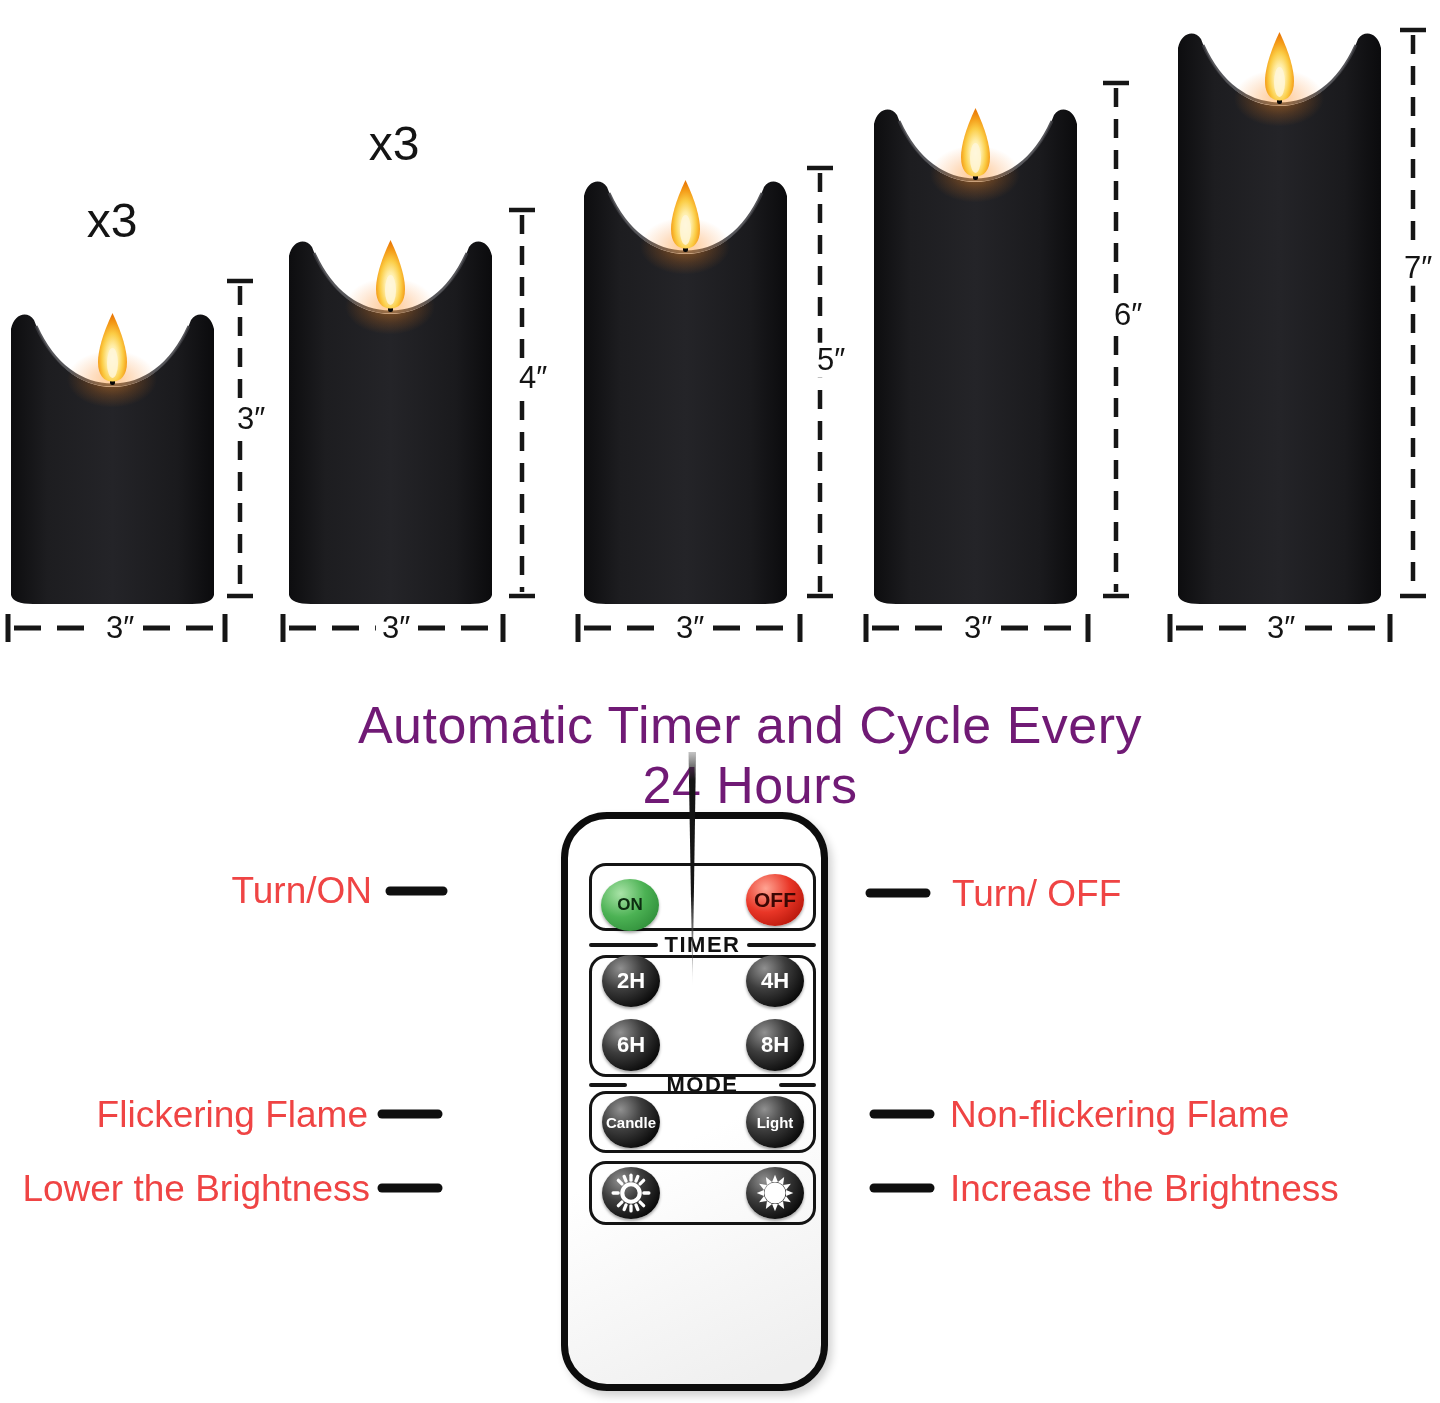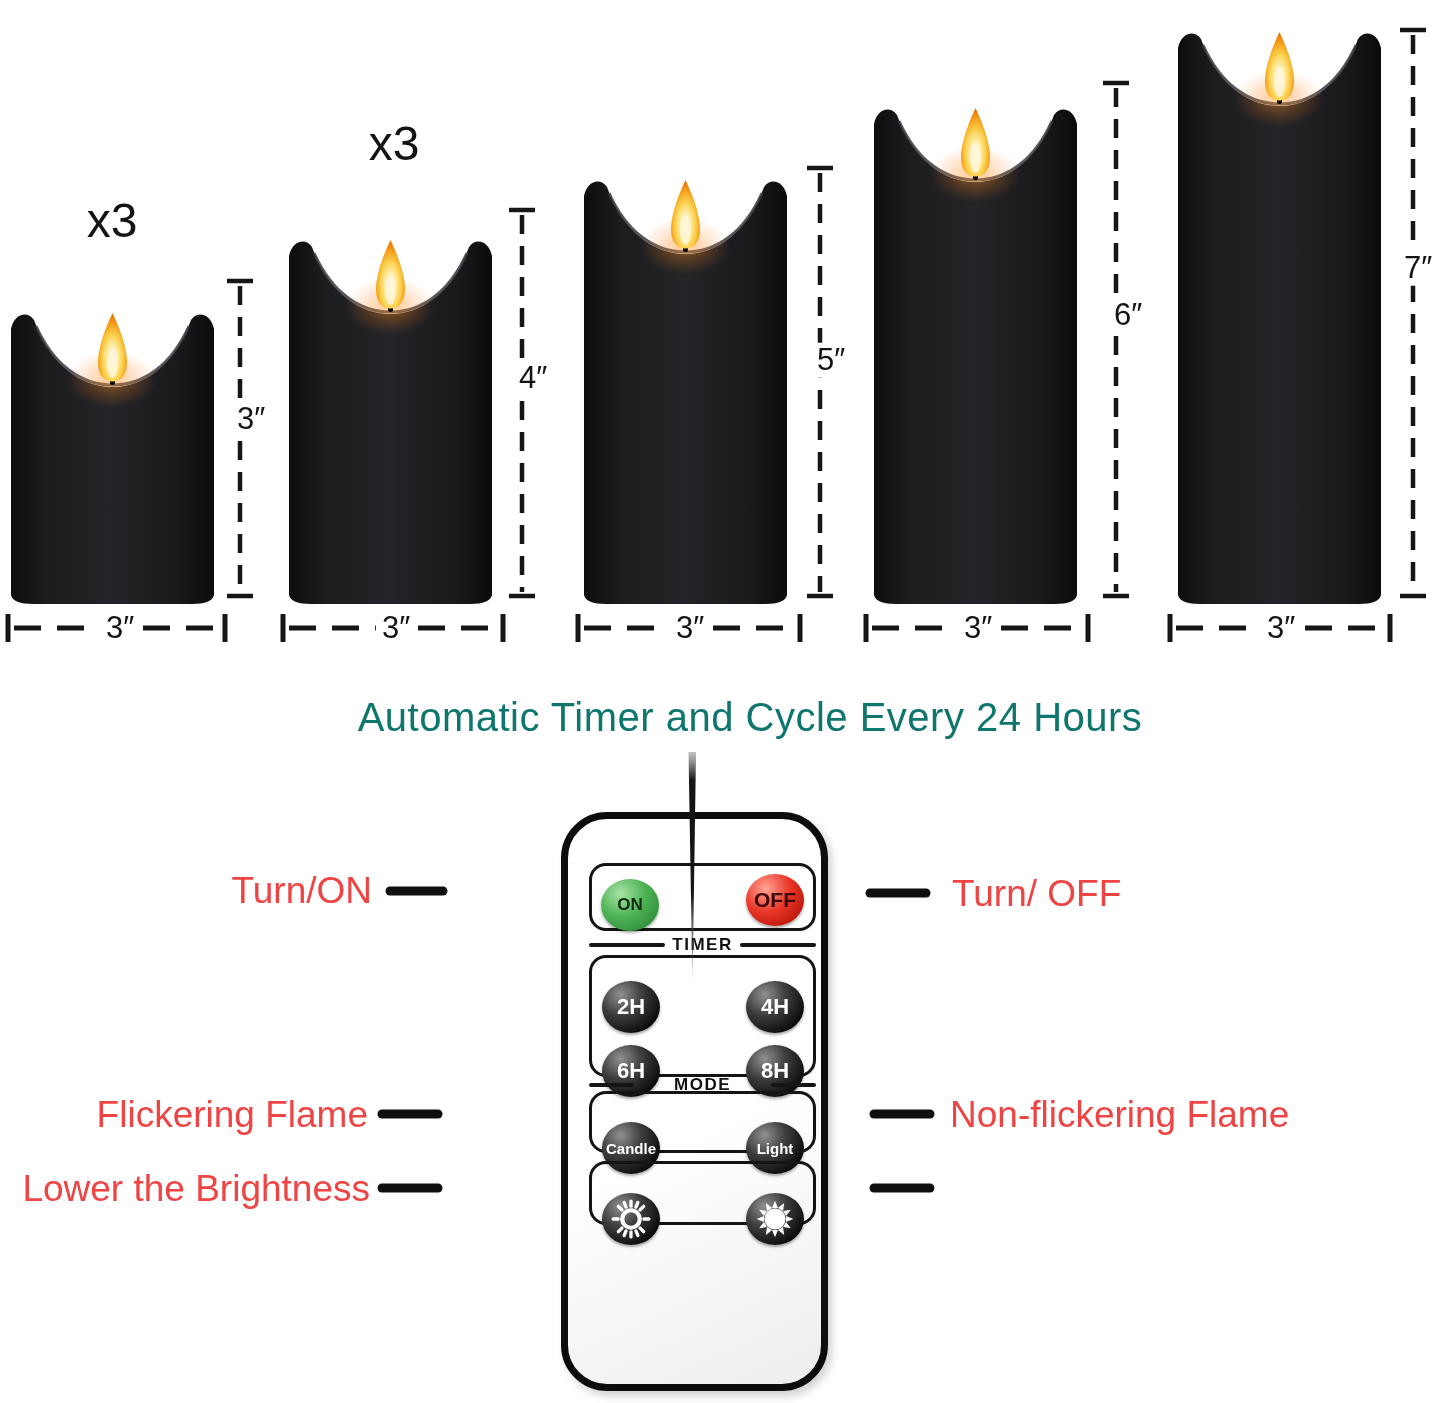--- a/index.html
+++ b/index.html
@@ -10,47 +10,47 @@
   .candle { position:absolute; }
 
   .overlay, .topline { position:absolute; left:0; top:0; pointer-events:none; }
 
   .qty-label { position:absolute; transform:translate(-50%,-50%); font-size:48px; color:#141414; }
 
   .dim-label { position:absolute; transform:translate(-50%,-50%); font-size:31px; color:#141414;
                background:#fff; padding:1px 6px; line-height:1.05; white-space:nowrap; }
 
   .title { position:absolute; left:350px; top:695px; width:800px; text-align:center;
-           font-size:40px; color:#0f766e; letter-spacing:0.5px; }
+           font-size:52px; color:#701a75; letter-spacing:0.5px; }
 
   .callout { position:absolute; transform:translateY(-50%); font-size:37px; color:#ef4444; white-space:nowrap; }
   .callout.right-align { text-align:right; }
 
   
   .remote { position:absolute; left:561px; top:812px; width:267px; height:579px;
             background:linear-gradient(155deg,#ffffff 55%,#efefef 95%);
             border:7px solid #0c0c0c; border-radius:46px;
             box-shadow:4px 5px 8px rgba(0,0,0,0.18); }
   .rgroup { position:absolute; left:21px; width:227px; border:3px solid #141414; border-radius:17px; }
   .g-power { top:44px;  height:68px; }
   .g-timer { top:136px; height:122px; }
   .g-mode  { top:272px; height:62px; }
   .g-brt   { top:342px; height:64px; }
 
   .rheading { position:absolute; left:21px; width:227px; height:20px; display:flex; align-items:center; gap:7px; }
   .h-timer { top:116px; }
   .h-mode  { top:256px;gap:40px; }
   .rheading .hline { flex:1; height:3.5px; background:#151515; border-radius:2px; }
-  .rheading span { font-size:17px; font-weight:bold; letter-spacing:1.5px; color:#111;text-align:center; }
+  .rheading span { font-size:22px; font-weight:bold; letter-spacing:1.5px; color:#111;text-align:center; }
 
   .rbtn { position:absolute; display:flex; align-items:center; justify-content:center;
           border-radius:50%; font-weight:bold; }
   .btn-dark { width:58px; height:52px; color:#fff; font-size:22px;
           background:radial-gradient(ellipse at 32% 26%, #909090 0%, #3d3d3d 38%, #0a0a0a 78%);
-          box-shadow:0 2px 3px rgba(0,0,0,0.35);margin-top:26px; }
+          box-shadow:0 2px 3px rgba(0,0,0,0.35); }
   .btn-mode { font-size:15px; }
   .btn-on  { width:58px; height:52px; left:33px; top:60px; color:#0c2c10; font-size:17px;
           background:radial-gradient(ellipse at 34% 28%, #a9e3a7 0%, #4cb254 45%, #2e8c38 85%);
           box-shadow:0 2px 3px rgba(0,0,0,0.35); }
   .btn-off { width:58px; height:52px; left:178px; top:55px; color:#3c0703; font-size:21px;
           background:radial-gradient(ellipse at 34% 28%, #ffa493 0%, #e93627 45%, #b31408 85%);
           box-shadow:0 2px 3px rgba(0,0,0,0.35); }
   .sun-svg { display:block; }
 </style>
 </head>
@@ -273,18 +273,19 @@
         </g>
       </svg>
     </div>
   </div>
 
   <div class="callout right-align" style="right:1068px;top:891px">Turn/ON</div>
   <div class="callout" style="left:952px;top:894px">Turn/ OFF</div>
   <div class="callout right-align" style="right:1072px;top:1115px">Flickering Flame</div>
   <div class="callout" style="left:950px;top:1115px">Non-flickering Flame</div>
   <div class="callout right-align" style="right:1070px;top:1189px">Lower the Brightness</div>
+  <div class="callout" style="left:950px;top:1189px">Increase the Brightness</div>
 
   <svg class="topline" width="1440" height="1403" viewBox="0 0 1440 1403">
     <polygon points="688.5,752 696,752 692.5,988" fill="url(#connGrad)"></polygon>
   </svg>
 
 </div>
 
 </body></html>

